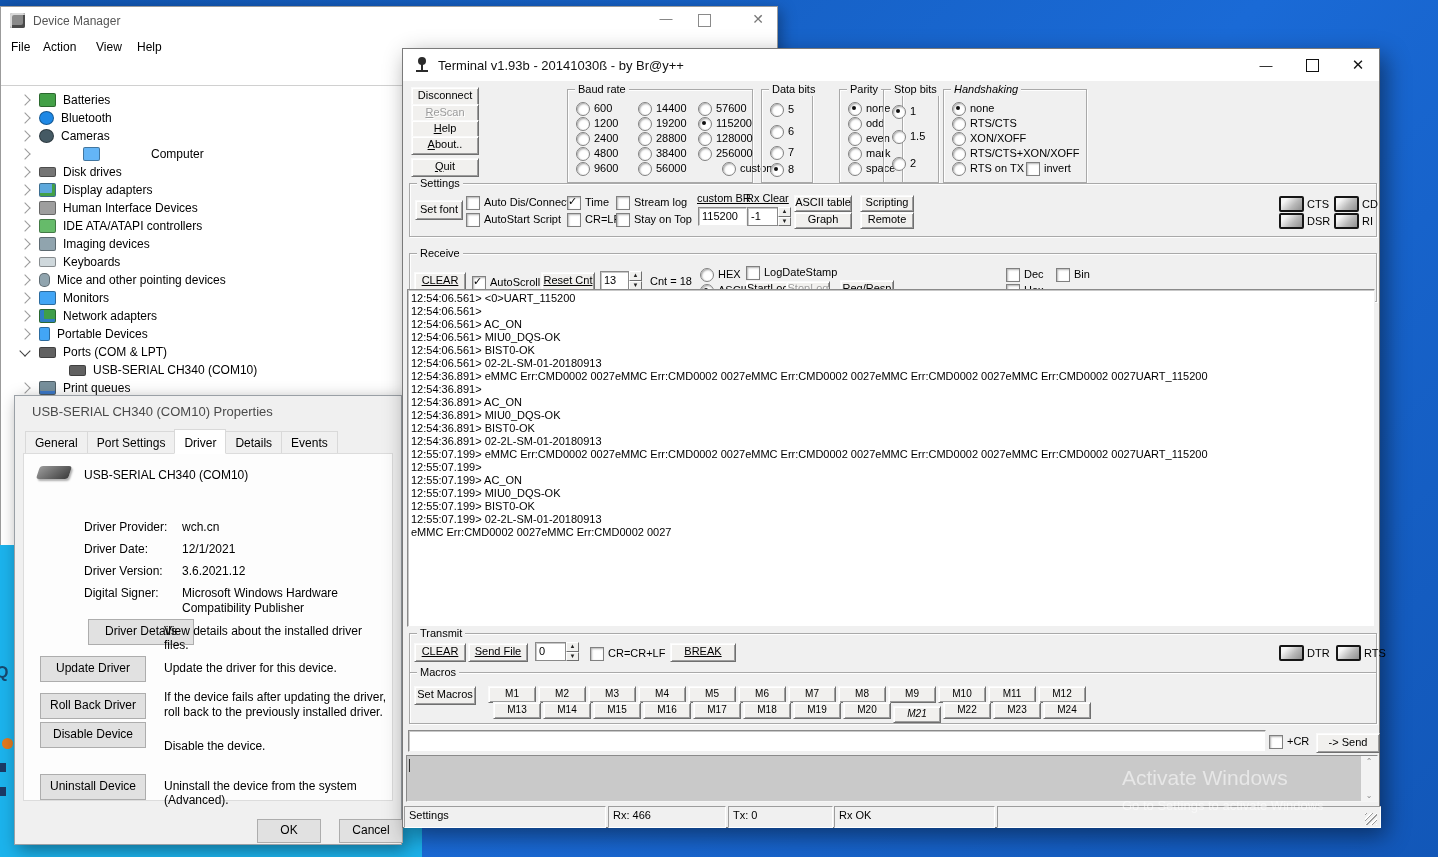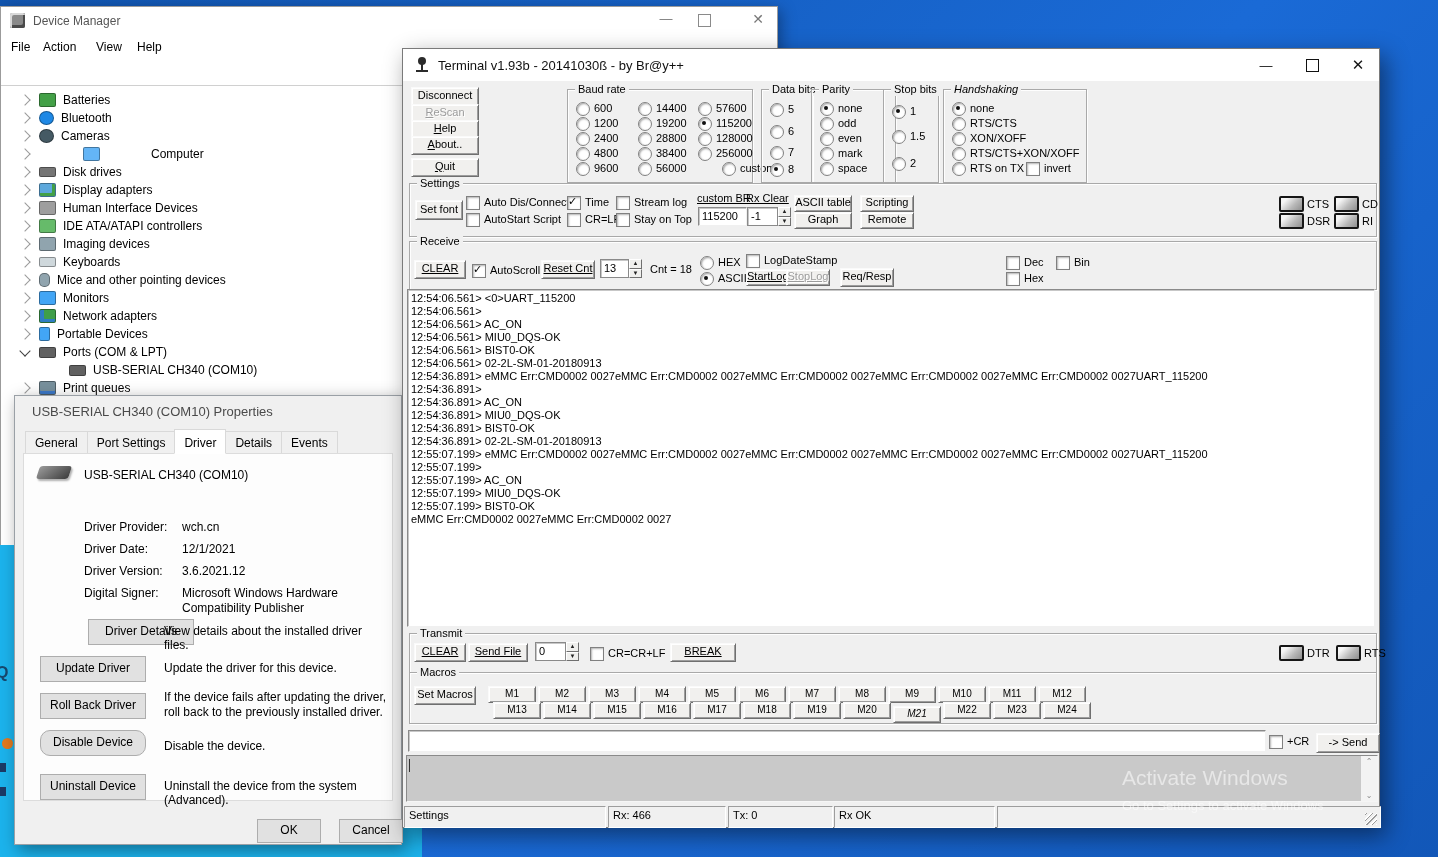--- a/index.html
+++ b/index.html
@@ -200,21 +200,21 @@
     <span class="abs" style="left:60px;top:110px;font-size:12px;">Driver Version:</span>
     <span class="abs" style="left:158px;top:110px;font-size:12px;">3.6.2021.12</span>
     <span class="abs" style="left:60px;top:132px;font-size:12px;">Digital Signer:</span>
     <span class="abs" style="left:158px;top:132px;font-size:12px;width:202px;white-space:normal;line-height:15px;">Microsoft Windows Hardware Compatibility Publisher</span>
     <div class="wbtn" style="left:16px;top:165px;width:104px;height:24px;line-height:22px;margin-left:48px;">Driver Details</div>
     <span class="abs" style="left:140px;top:170px;font-size:12px;width:220px;">View details about the installed driver files.</span>
     <div class="wbtn" style="left:16px;top:202px;width:104px;height:24px;line-height:22px;">Update Driver</div>
     <span class="abs" style="left:140px;top:207px;font-size:12px;width:220px;">Update the driver for this device.</span>
     <div class="wbtn" style="left:16px;top:239px;width:104px;height:24px;line-height:22px;">Roll Back Driver</div>
     <span class="abs" style="left:140px;top:236px;font-size:12px;width:228px;white-space:normal;line-height:15px;">If the device fails after updating the driver, roll back to the previously installed driver.</span>
-    <div class="wbtn" style="left:16px;top:276px;width:104px;height:24px;line-height:22px;border-radius:10px;">Disable Device</div>
+    <div class="wbtn" style="left:16px;top:268px;width:104px;height:24px;line-height:22px;">Disable Device</div>
     <span class="abs" style="left:140px;top:285px;font-size:12px;width:220px;">Disable the device.</span>
     <div class="wbtn" style="left:16px;top:320px;width:104px;height:24px;line-height:22px;">Uninstall Device</div>
     <span class="abs" style="left:140px;top:325px;font-size:12px;width:228px;">Uninstall the device from the system (Advanced).</span>
   </div>
   <div class="wbtn" style="left:242px;top:423px;width:62px;height:22px;line-height:20px;">OK</div>
   <div class="wbtn" style="left:324px;top:423px;width:62px;height:22px;line-height:20px;">Cancel</div>
 </div>
 
 <div class="abs" style="left:402px;top:48px;width:978px;height:780px;background:#f0f0f0;border:1px solid #7a7a7a;box-shadow:6px 8px 22px rgba(0,0,0,.45);z-index:40;box-sizing:border-box;">
 
@@ -316,21 +316,21 @@
     <div class="rrow" style="left:8px;top:56px;">
         <span class="rd"></span>
         <span class="lb">7</span>
       </div>
     <div class="rrow" style="left:8px;top:73px;">
         <span class="rd on"></span>
         <span class="lb">8</span>
       </div>
   </div>
 
-  <div class="grp" style="left:408px;top:40px;width:62px;height:92px;padding-left:21px;">
+  <div class="grp" style="left:436px;top:40px;width:62px;height:92px;">
     <div class="glabel" style="background:#f0f0f0;">Parity</div>
     <div class="rrow" style="left:8px;top:12px;">
         <span class="rd on"></span>
         <span class="lb">none</span>
       </div>
     <div class="rrow" style="left:8px;top:27px;">
         <span class="rd"></span>
         <span class="lb">odd</span>
       </div>
     <div class="rrow" style="left:8px;top:42px;">
@@ -445,21 +445,21 @@
     <div class="ledrow" style="left:869px;top:29px;">
         <span class="led"></span>
         <span class="lb">DSR</span>
       </div>
     <div class="ledrow" style="left:924px;top:29px;">
         <span class="led"></span>
         <span class="lb">RI</span>
       </div>
   </div>
 
-  <div class="grp" style="left:6px;top:192px;width:966px;height:47px;">
+  <div class="grp" style="left:6px;top:204px;width:966px;height:47px;">
     <div class="glabel" style="background:#f0f0f0;">Receive</div>
     <div class="btn ul" style="left:4px;top:18px;width:50px;height:17px;line-height:15px;">CLEAR</div>
     <div class="rrow" style="left:62px;top: 22px;">
         <span class="ck on"></span>
         <span class="lb">AutoScroll</span>
       </div>
     <div class="btn ul" style="left:131px;top:18px;width:52px;height:17px;line-height:15px;">Reset Cnt</div>
     <div class="spin" style="left:190px;top:17px;width:42px;height:19px;">
       <span class="sval">13</span>
       <span class="sarr">
@@ -508,20 +508,21 @@
     <div>12:54:36.891&gt;</div>
     <div>12:54:36.891&gt; AC_ON</div>
     <div>12:54:36.891&gt; MIU0_DQS-OK</div>
     <div>12:54:36.891&gt; BIST0-OK</div>
     <div>12:54:36.891&gt; 02-2L-SM-01-20180913</div>
     <div>12:55:07.199&gt; eMMC Err:CMD0002 0027eMMC Err:CMD0002 0027eMMC Err:CMD0002 0027eMMC Err:CMD0002 0027eMMC Err:CMD0002 0027UART_115200</div>
     <div>12:55:07.199&gt;</div>
     <div>12:55:07.199&gt; AC_ON</div>
     <div>12:55:07.199&gt; MIU0_DQS-OK</div>
     <div>12:55:07.199&gt; BIST0-OK</div>
+    <div>12:55:07.199&gt; 02-2L-SM-01-20180913</div>
     <div>eMMC Err:CMD0002 0027eMMC Err:CMD0002 0027</div>
   </div>
 
   <div class="grp" style="left:6px;top:584px;width:966px;height:38px;">
     <div class="glabel" style="background:#f0f0f0;">Transmit</div>
     <div class="btn ul" style="left:4px;top:9px;width:50px;height:17px;line-height:15px;">CLEAR</div>
     <div class="btn ul" style="left:58px;top:9px;width:58px;height:17px;line-height:15px;">Send File</div>
     <div class="spin" style="left:125px;top:8px;width:44px;height:19px;">
       <span class="sval">0</span>
       <span class="sarr">

